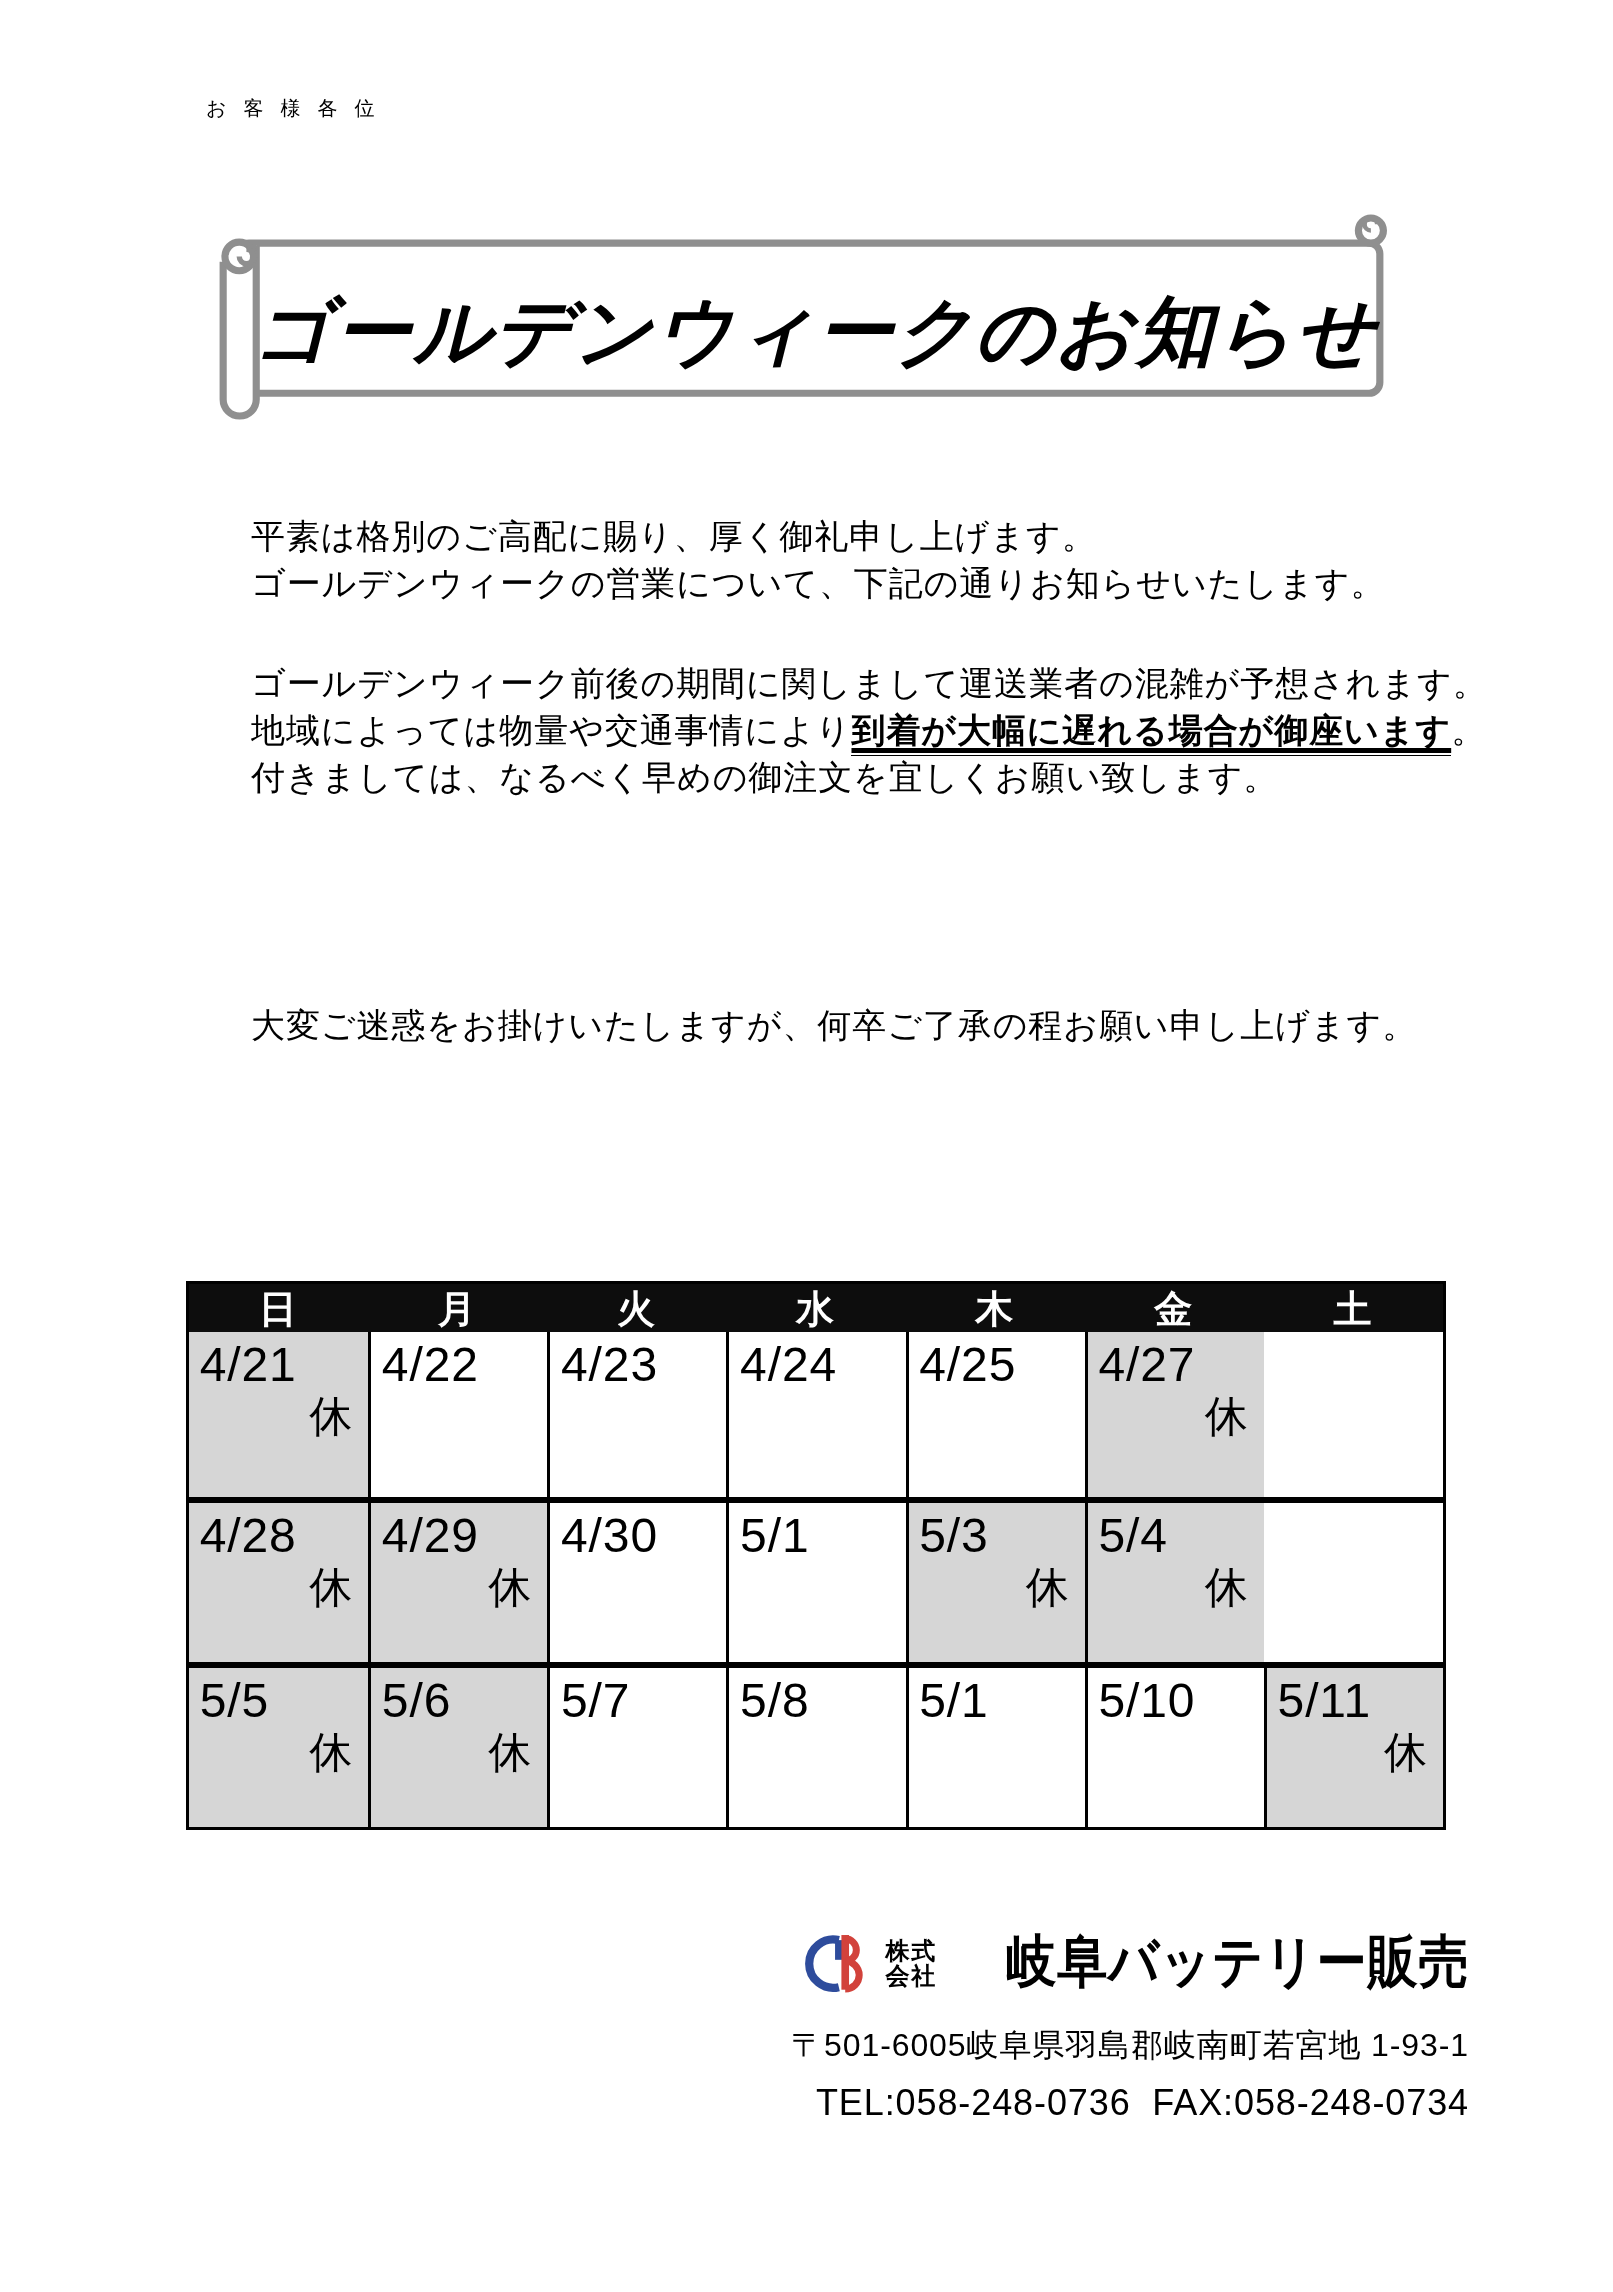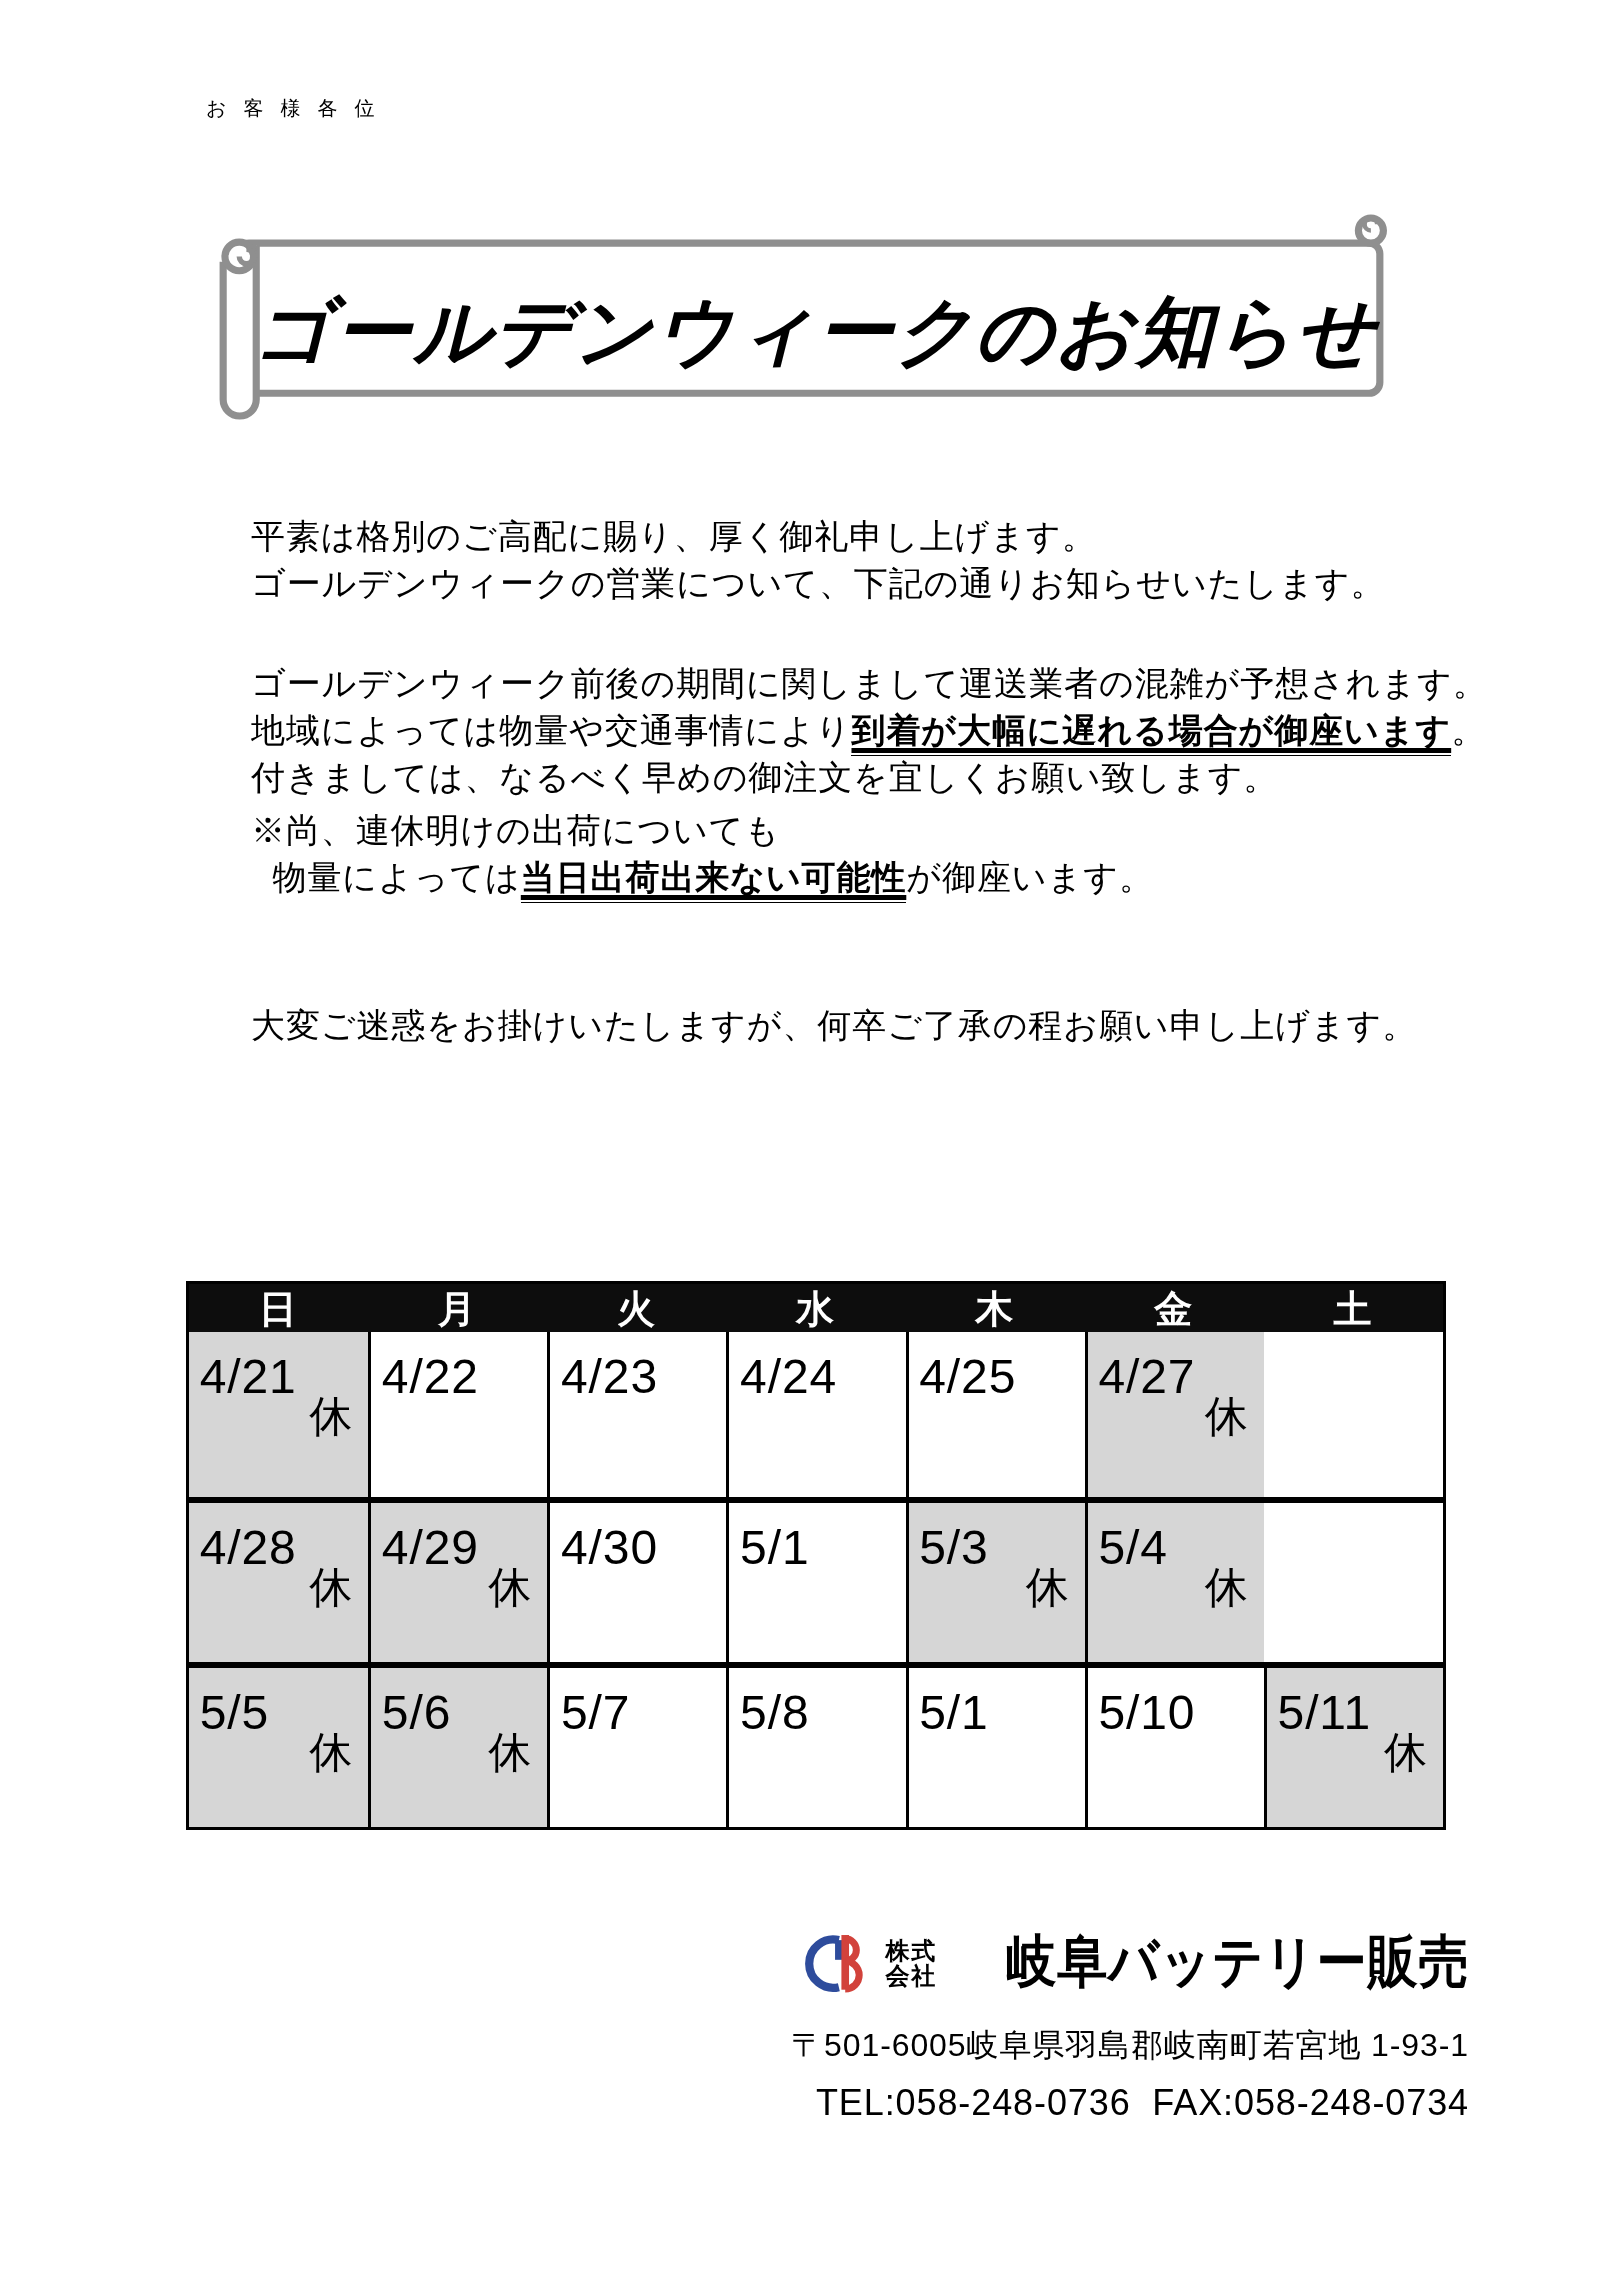--- a/index.html
+++ b/index.html
@@ -40,21 +40,21 @@
   .cal-head {
     display:grid; grid-template-columns:repeat(7,1fr); height:48px;
     background:var(--header-bg,#0d0d0d); color:var(--header-fg,#fff);
   }
   .day-h { display:flex; align-items:center; justify-content:center; font-size:38px; font-weight:700; letter-spacing:1.8px; }
   .cal-row { display:grid; grid-template-columns:repeat(7,1fr); height:165px; box-sizing:border-box; }
   .cal-row + .cal-row { border-top:6.3px solid #000; }
   .cal-cell { position:relative; border-left:3.6px solid #000; box-sizing:border-box; background:#fff; padding:5.4px 0 0 10.7px; }
   .cal-cell:first-child { border-left:none; }
   .cal-cell.closed { background:var(--closed-bg,#d6d6d6); }
-  .date { font-size:48px; letter-spacing:0.9px;margin-top:12px; }
+  .date { font-size:48px; letter-spacing:0.9px; }
   .closed-mark { position:absolute; top:56px; right:16px; font-size:43px; }
 
   
   .footer { position:absolute; top:1924px; right:145px; display:flex; flex-direction:column; align-items:flex-end; }
   .company-row { display:flex; align-items:center; }
   .company-type { display:flex; flex-direction:column; font-size:24px; font-weight:700; line-height:25px; letter-spacing:1.8px; margin:0 5.4px 0 9px; }
   .company-name { font-size:57px; font-weight:800; white-space:nowrap; transform:scaleX(0.88); transform-origin:right center; letter-spacing:0.9px; }
   .address { margin-top:23px; font-size:32px; letter-spacing:0.9px; white-space:pre; }
   .contact { margin-top:14.3px; font-size:36px; letter-spacing:0.9px; white-space:pre; }
 </style>
@@ -84,24 +84,20 @@
     <div>平素は格別のご高配に賜り、厚く御礼申し上げます。</div>
     <div>ゴールデンウィークの営業について、下記の通りお知らせいたします。</div>
   </div>
 
   <div class="bodytext notice">
     <div>ゴールデンウィーク前後の期間に関しまして運送業者の混雑が予想されます。</div>
     <div><span>地域によっては物量や交通事情により</span><span class="em">到着が大幅に遅れる場合が御座います</span><span>。</span></div>
     <div>付きましては、なるべく早めの御注文を宜しくお願い致します。</div>
   </div>
 
-  <div class="bodytext note">
-    <div>※尚、連休明けの出荷についても</div>
-    <div class="indent"><span>物量によっては</span><span class="em">当日出荷出来ない可能性</span><span>が御座います。</span></div>
-  </div>
 
   <div class="bodytext closing">大変ご迷惑をお掛けいたしますが、何卒ご了承の程お願い申し上げます。</div>
 
   <div class="calendar">
     <div class="cal-head">
         <div class="day-h">日</div>
         <div class="day-h">月</div>
         <div class="day-h">火</div>
         <div class="day-h">水</div>
         <div class="day-h">木</div>

